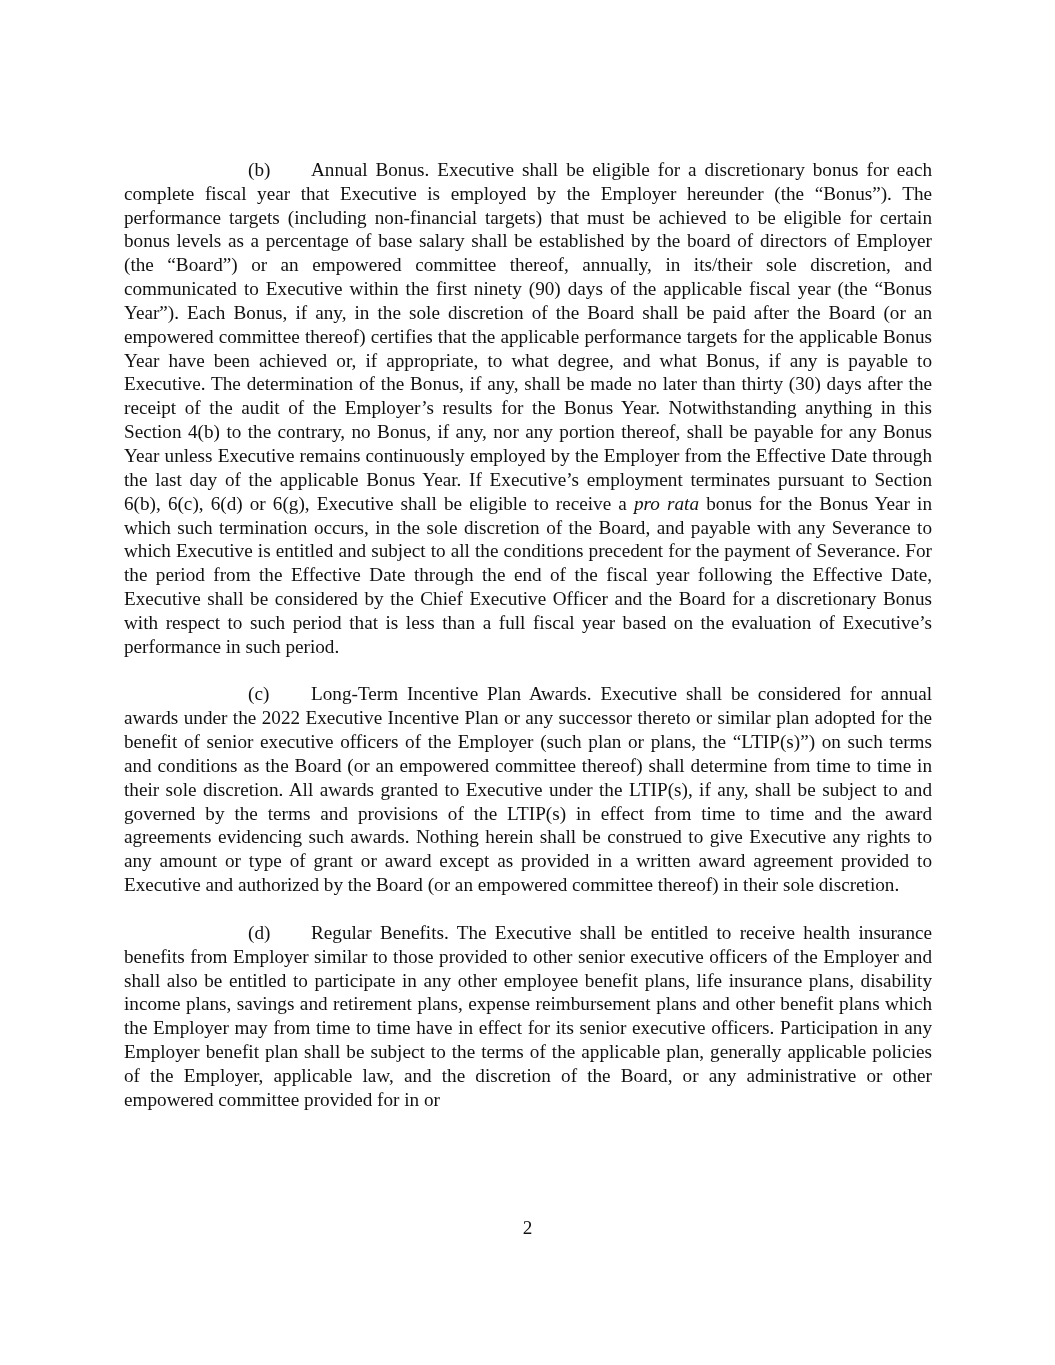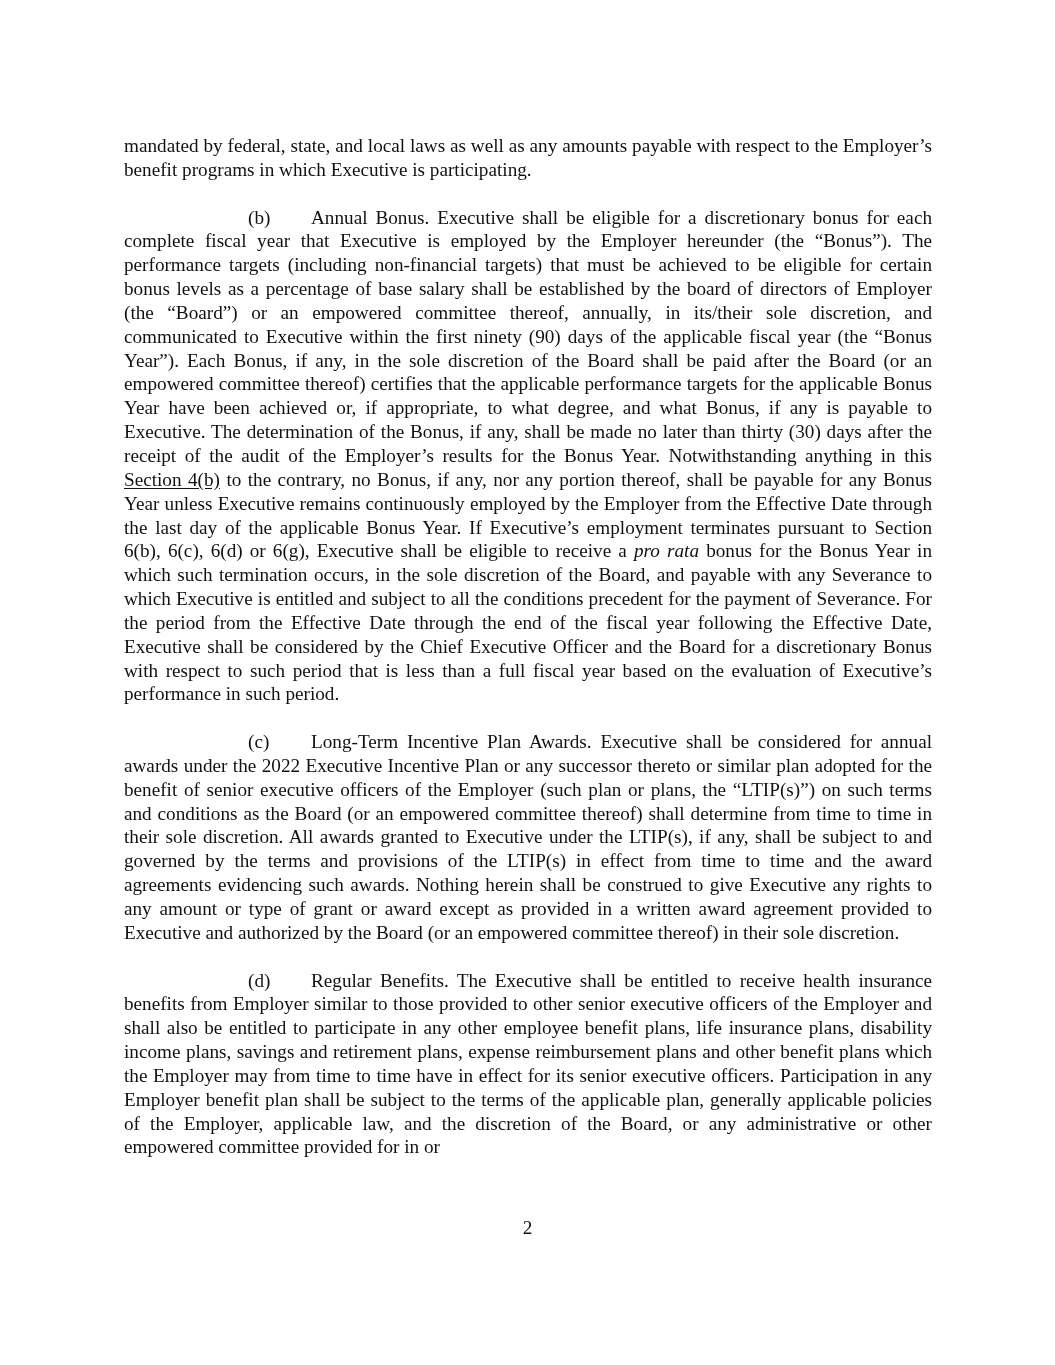--- a/index.html
+++ b/index.html
@@ -8,33 +8,30 @@
     position: absolute; left: 124px; top: 134px; width: 808px;
     font-family: "Liberation Serif", "DejaVu Serif", serif;
     font-size: 19.2px; line-height: 23.85px; color: #111111;
     text-align: justify;
   }
   .para { margin: 0; }
   .gap { height: 23.85px; }
   .lead { display: inline-block; width: 124px; }
   .label { display: inline-block; width: 63px; }
   .title { text-underline-offset: 2px; }
-  .ul { text-decoration: underline; text-underline-offset: 2px; }
+  .ul { text-underline-offset: 2px; }
   .page-num {
     position: absolute; left: 0; width: 1055px; top: 1217px; text-align: center;
     font-family: "Liberation Serif", "DejaVu Serif", serif; font-size: 19.2px; color: #111111;
   }
 </style>
 </head>
 <body>
 
 <div class="page">
-  <p class="para">
-    <span>mandated by federal, state, and local laws as well as any amounts payable with respect to the Employer’s benefit programs in which Executive is participating.</span>
-  </p>
 
   <div class="gap"></div>
 
   <p class="para"><span class="lead"></span><span class="label">(b)</span><span class="title">Annual Bonus</span><span>.  Executive shall be eligible for a discretionary bonus for each complete fiscal year that Executive is employed by the Employer hereunder (the “Bonus”). The performance targets (including non-financial targets) that must be achieved to be eligible for certain bonus levels as a percentage of base salary shall be established by the board of directors of Employer (the “Board”) or an empowered committee thereof, annually, in its/their sole discretion, and communicated to Executive within the first ninety (90) days of the applicable fiscal year (the “Bonus Year”). Each Bonus, if any, in the sole discretion of the Board shall be paid after the Board (or an empowered committee thereof) certifies that the applicable performance targets for the applicable Bonus Year have been achieved or, if appropriate, to what degree, and what Bonus, if any is payable to Executive. The determination of the Bonus, if any, shall be made no later than thirty (30) days after the receipt of the audit of the Employer’s results for the Bonus Year. Notwithstanding anything in this </span><span class="ul">Section 4(b)</span><span> to the contrary, no Bonus, if any, nor any portion thereof, shall be payable for any Bonus Year unless Executive remains continuously employed by the Employer from the Effective Date through the last day of the applicable Bonus Year. If Executive’s employment terminates pursuant to Section 6(b), 6(c), 6(d) or 6(g), Executive shall be eligible to receive a </span><em>pro rata</em><span> bonus for the Bonus Year in which such termination occurs, in the sole discretion of the Board, and payable with any Severance to which Executive is entitled and subject to all the conditions precedent for the payment of Severance. For the period from the Effective Date through the end of the fiscal year following the Effective Date, Executive shall be considered by the Chief Executive Officer and the Board for a discretionary Bonus with respect to such period that is less than a full fiscal year based on the evaluation of Executive’s performance in such period.</span></p>
 
   <div class="gap"></div>
 
   <p class="para"><span class="lead"></span><span class="label">(c)</span><span class="title">Long-Term Incentive Plan Awards</span><span>. Executive shall be considered for annual awards under the 2022 Executive Incentive Plan or any successor thereto or similar plan adopted for the benefit of senior executive officers of the Employer (such plan or plans, the “LTIP(s)”) on such terms and conditions as the Board (or an empowered committee thereof) shall determine from time to time in their sole discretion. All awards granted to Executive under the LTIP(s), if any, shall be subject to and governed by the terms and provisions of the LTIP(s) in effect from time to time and the award agreements evidencing such awards. Nothing herein shall be construed to give Executive  any rights to any amount or type of grant or award except as provided in a written award agreement provided to Executive and authorized by the Board (or an empowered committee thereof) in their sole discretion.</span></p>
 
   <div class="gap"></div>

